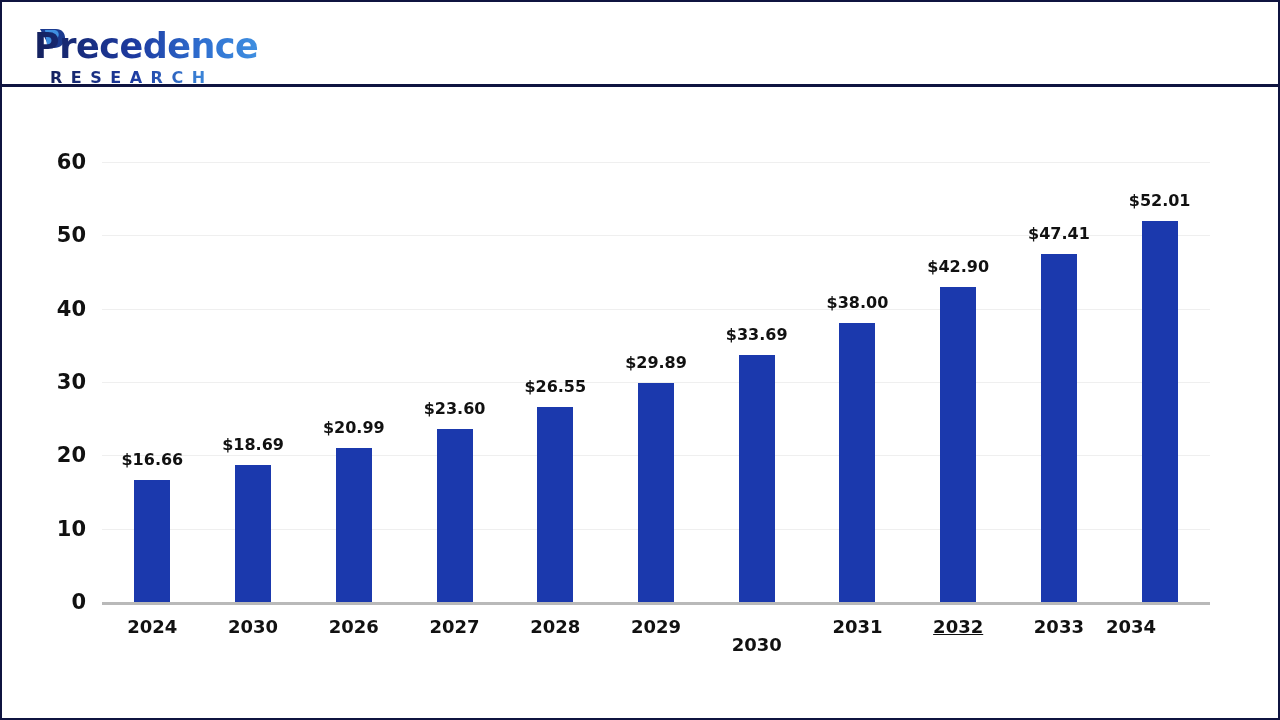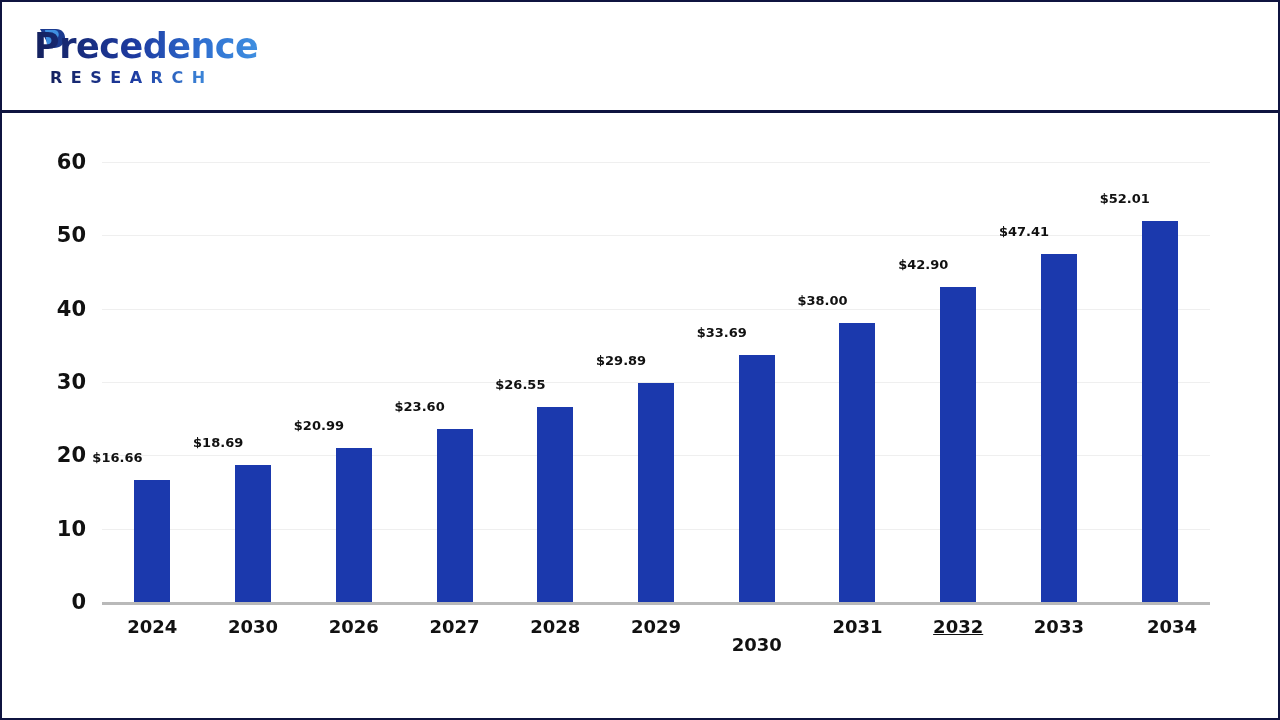--- a/index.html
+++ b/index.html
@@ -20,21 +20,21 @@
     border: 2px solid #0f1440;
     overflow: hidden;
   }
 
   
   #header {
     position: absolute;
     left: 0;
     top: 0;
     width: 100%;
-    height: 111px;
+    height: 85px;
     box-sizing: border-box;
     border-bottom: 3px solid #0f1440;
     background: #ffffff;
     display: flex;
     align-items: center;
   }
 
   #logo {
     position: absolute;
     left: 14px;
@@ -125,21 +125,22 @@
 
   .bar {
     position: absolute;
     width: 36px;
     background: #1b39ad;
   }
 
   .bar-label {
     position: absolute;
     width: 120px;
-    font-size: 13px;
+    text-align: center;
+    font-size: 16px;
     font-weight: 700;
     color: #111111;
     font-family: "DejaVu Sans", sans-serif;
     white-space: nowrap;
   }
 
   .xtick {
     position: absolute;
     width: 120px;
     text-align: center;
@@ -227,16 +228,16 @@
       <div class="xtick" style="left: 90.3636px;">2024</div>
       <div class="xtick" style="left: 191.091px;">2030</div>
       <div class="xtick" style="left: 291.818px;">2026</div>
       <div class="xtick" style="left: 392.545px;">2027</div>
       <div class="xtick" style="left: 493.273px;">2028</div>
       <div class="xtick" style="left: 594px;">2029</div>
       <div class="xtick" style="left: 694.727px; margin-top: 18px;">2030</div>
       <div class="xtick" style="left: 795.455px;">2031</div>
       <div class="xtick" style="left: 896.182px; text-decoration: underline;">2032</div>
       <div class="xtick" style="left: 996.909px;">2033</div>
-      <div class="xtick" style="left: 1110px;">2034</div>
+      <div class="xtick" style="left: 1069px;">2034</div>
     </div>
 
 </div>
 
 </body></html>

